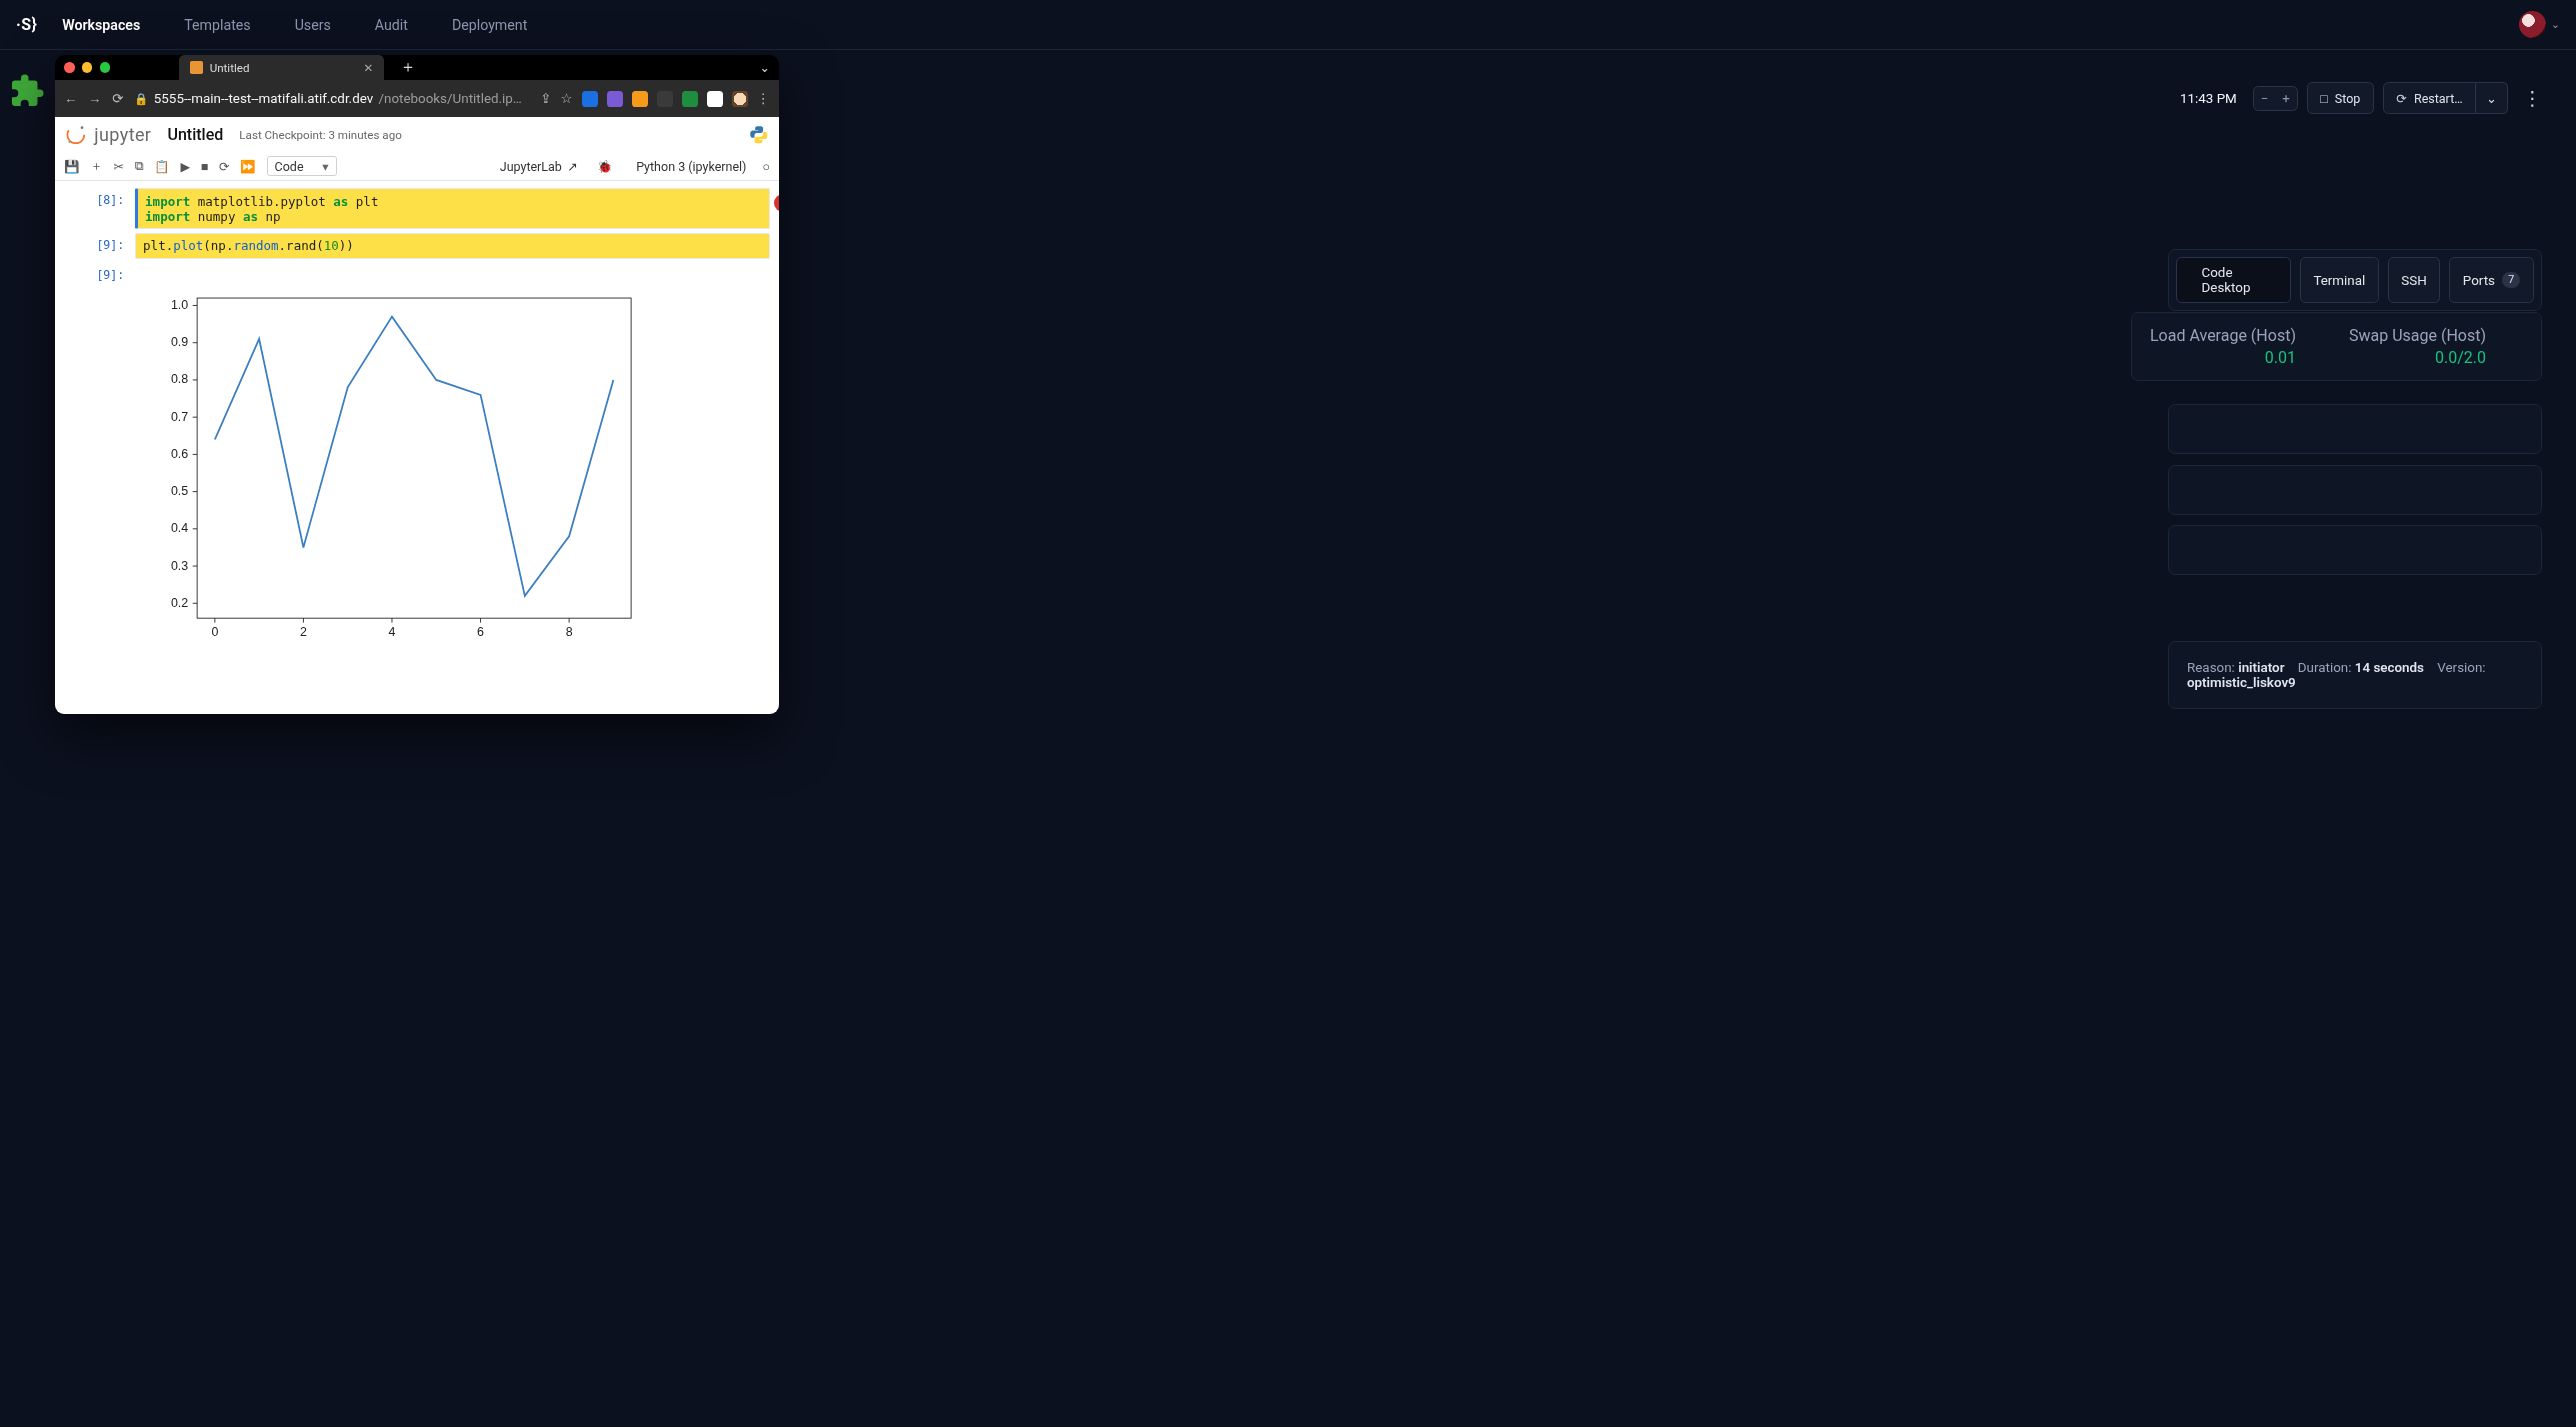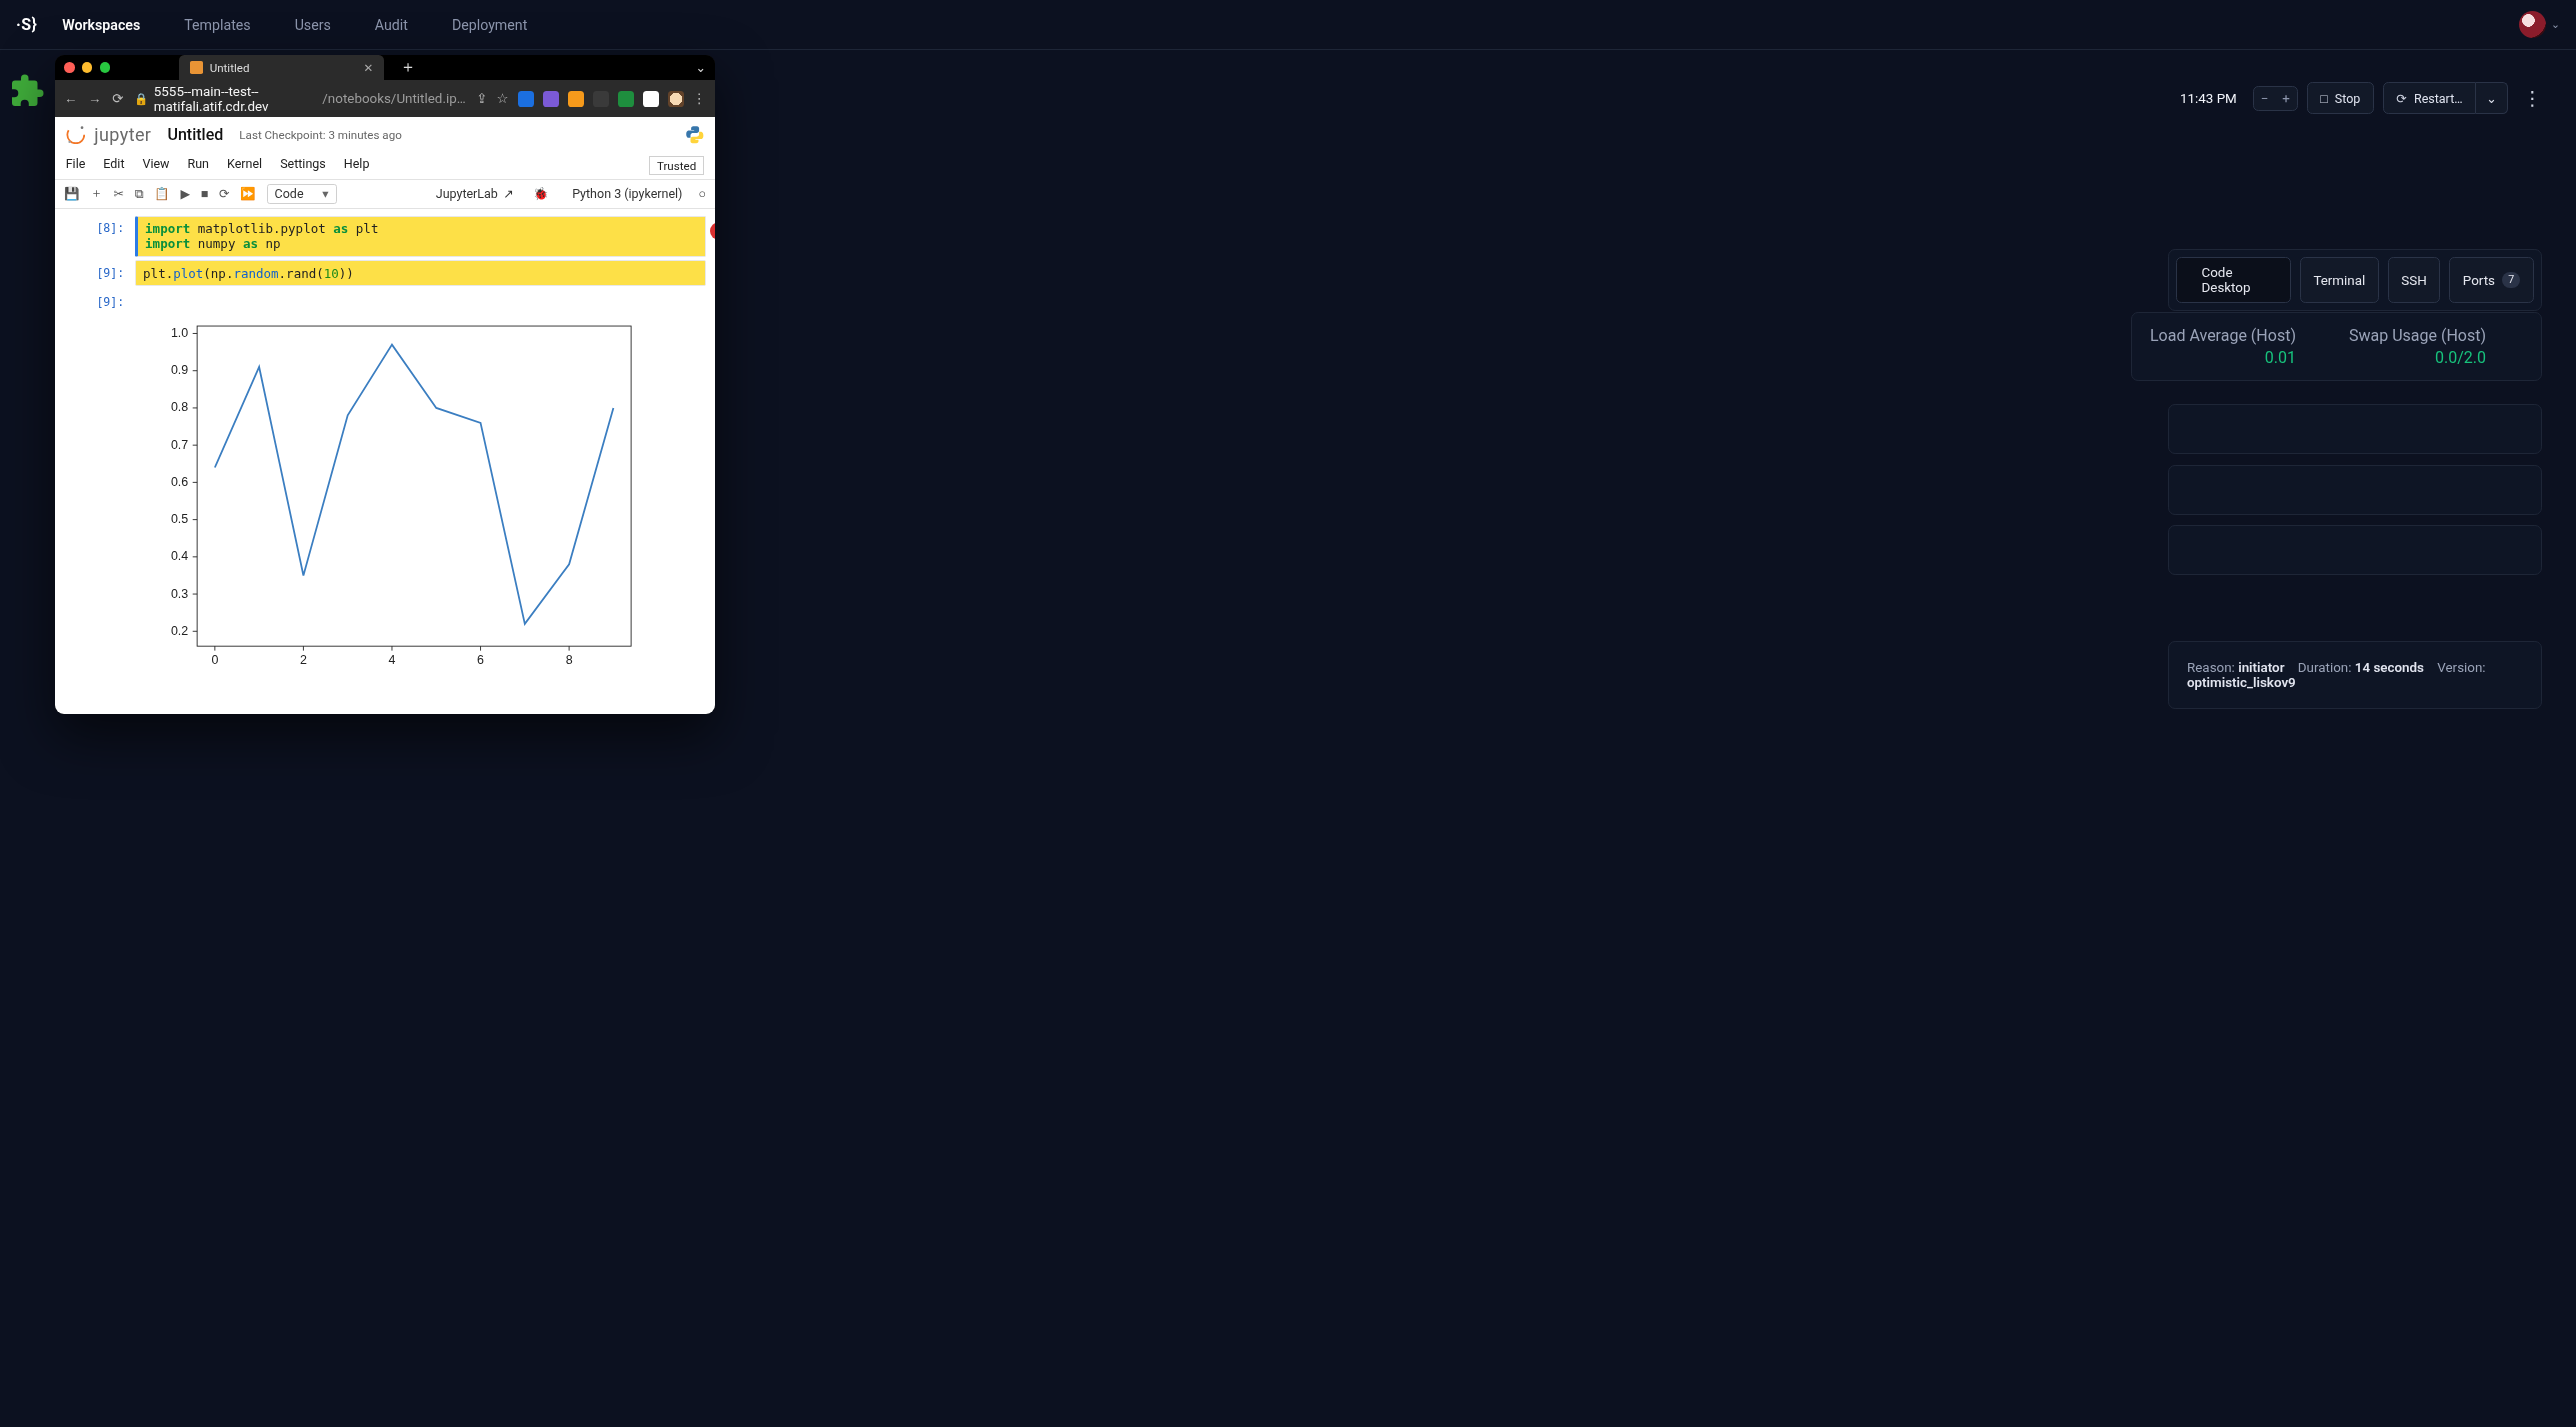--- a/index.html
+++ b/index.html
@@ -57,21 +57,21 @@
   .metric-label { color: #9aa3b8; margin-bottom:3.6px; }
   .metric-val { color:#17c27c; }
   .metrics-row { display:flex; gap:53px; }
   .thin-panel { position:absolute; right:34px; width:374px; height:50px; border:0.9px solid #1e2637; border-radius:7.1px; background:#0e1525; }
   .panel.footer { top: 641px; width: 374px; padding:18px; font-size:13.4px; color:#9aa3b8; }
   .panel.footer b { color:#e1e4ef; font-weight:600; }
 
   
   .browser {
     position: absolute; left: 55px; top: 55px;
-    width: 660px; height: 659px;
+    width: 724px; height: 659px;
     background: #1f1f1f; border-radius: 9px;
     box-shadow: 0 21.4px 53px rgba(0,0,0,.6);
     overflow: hidden; display:flex; flex-direction:column;
   }
   .puzzle-icon {
     position: absolute; left: 9px; top: 73px;
     width: 36px; height: 36px;
   }
   
   .mac-tabs { background:#000; height:25px; display:flex; align-items:center; padding:0 9px; gap:7.1px; }
@@ -253,30 +253,20 @@
         <circle cx="36" cy="6" r="3" fill="#767677"></circle>
         <circle cx="8" cy="38" r="2.6" fill="#9e9e9e"></circle>
       </svg>
       <span class="jbrand">jupyter</span>
       <span class="jtitle">Untitled</span>
       <span class="jchk">Last Checkpoint: 3 minutes ago</span>
       <svg class="jpy" viewBox="0 0 32 32">
         <path fill="#3776ab" d="M15 2c-5 0-5 3-5 3v3h5v1H6s-4 0-4 6 4 6 4 6h3v-4s0-4 4-4h6s4 0 4-4V5s0-3-5-3h-3z"></path>
         <path fill="#ffd43b" d="M17 30c5 0 5-3 5-3v-3h-5v-1h9s4 0 4-6-4-6-4-6h-3v4s0 4-4 4h-6s-4 0-4 4v4s0 3 5 3h3z"></path>
       </svg>
-    </div>
-    <div class="jmenu">
-      <span>File</span>
-      <span>Edit</span>
-      <span>View</span>
-      <span>Run</span>
-      <span>Kernel</span>
-      <span>Settings</span>
-      <span>Help</span>
-      <span class="trusted">Trusted</span>
     </div>
     <div class="jtool">
       <span class="jtbtn">💾</span>
       <span class="jtbtn">＋</span>
       <span class="jtbtn">✂</span>
       <span class="jtbtn">⧉</span>
       <span class="jtbtn">📋</span>
       <span class="jtbtn">▶</span>
       <span class="jtbtn">■</span>
       <span class="jtbtn">⟳</span>

